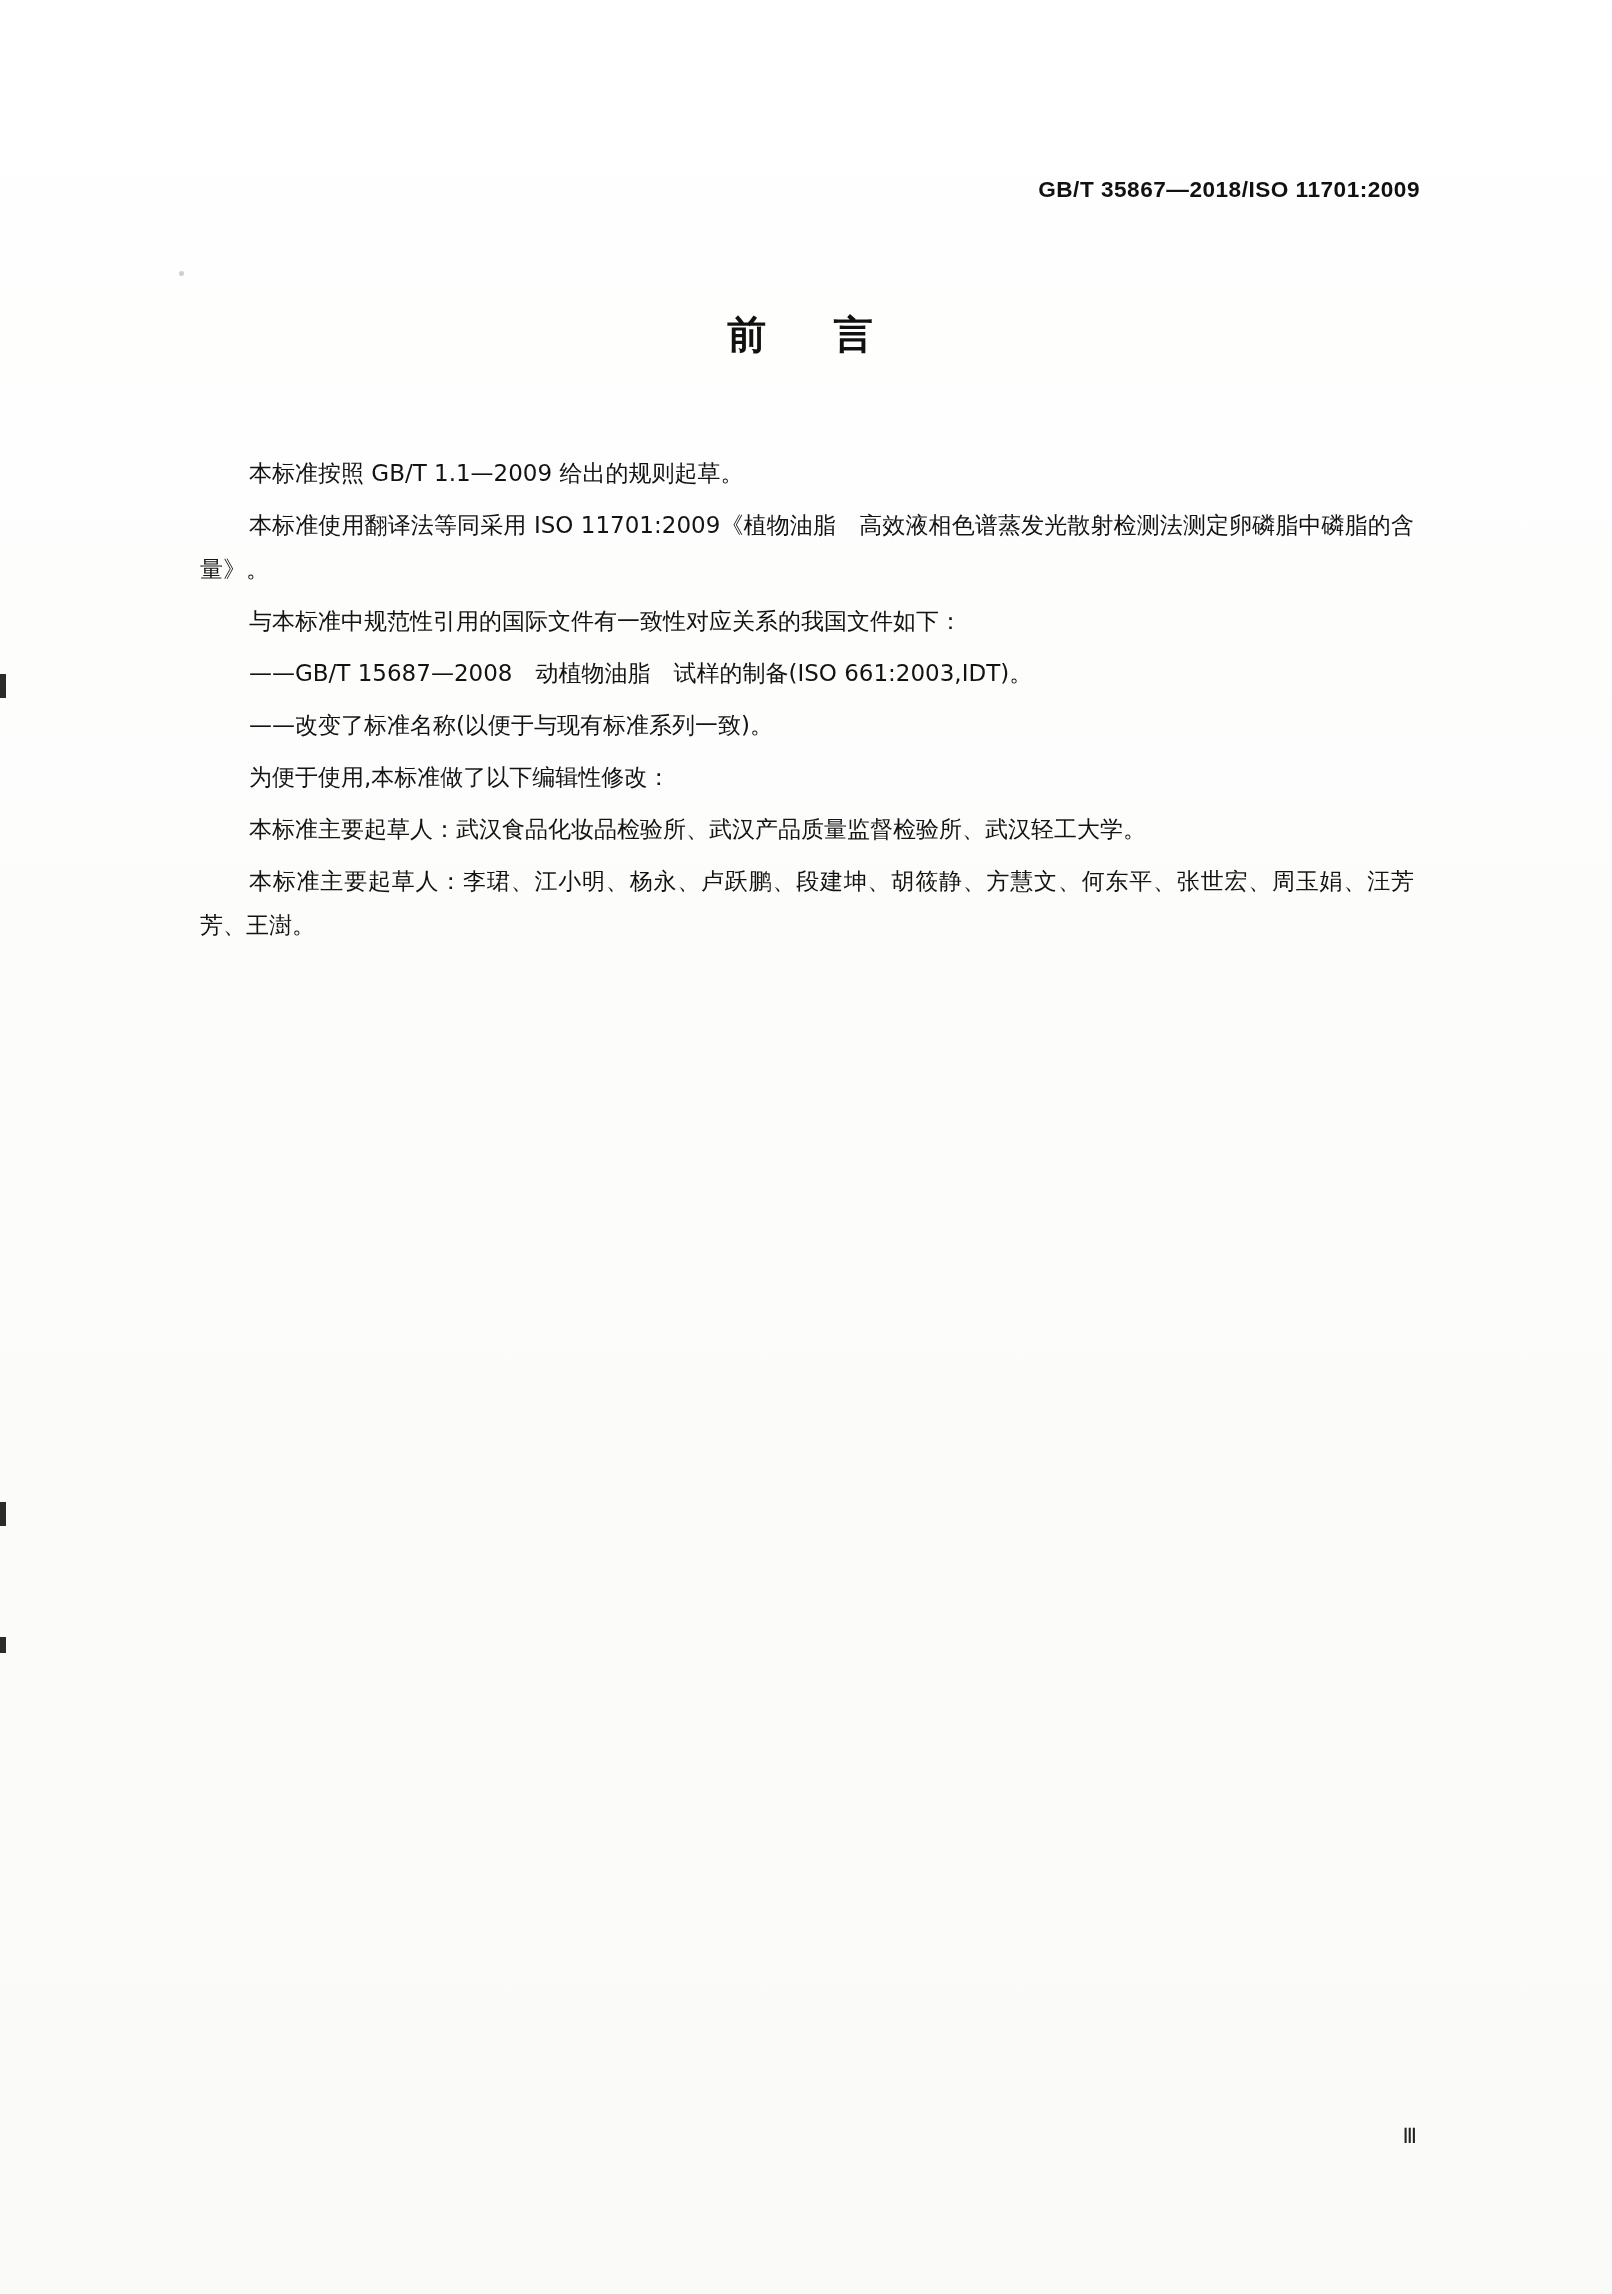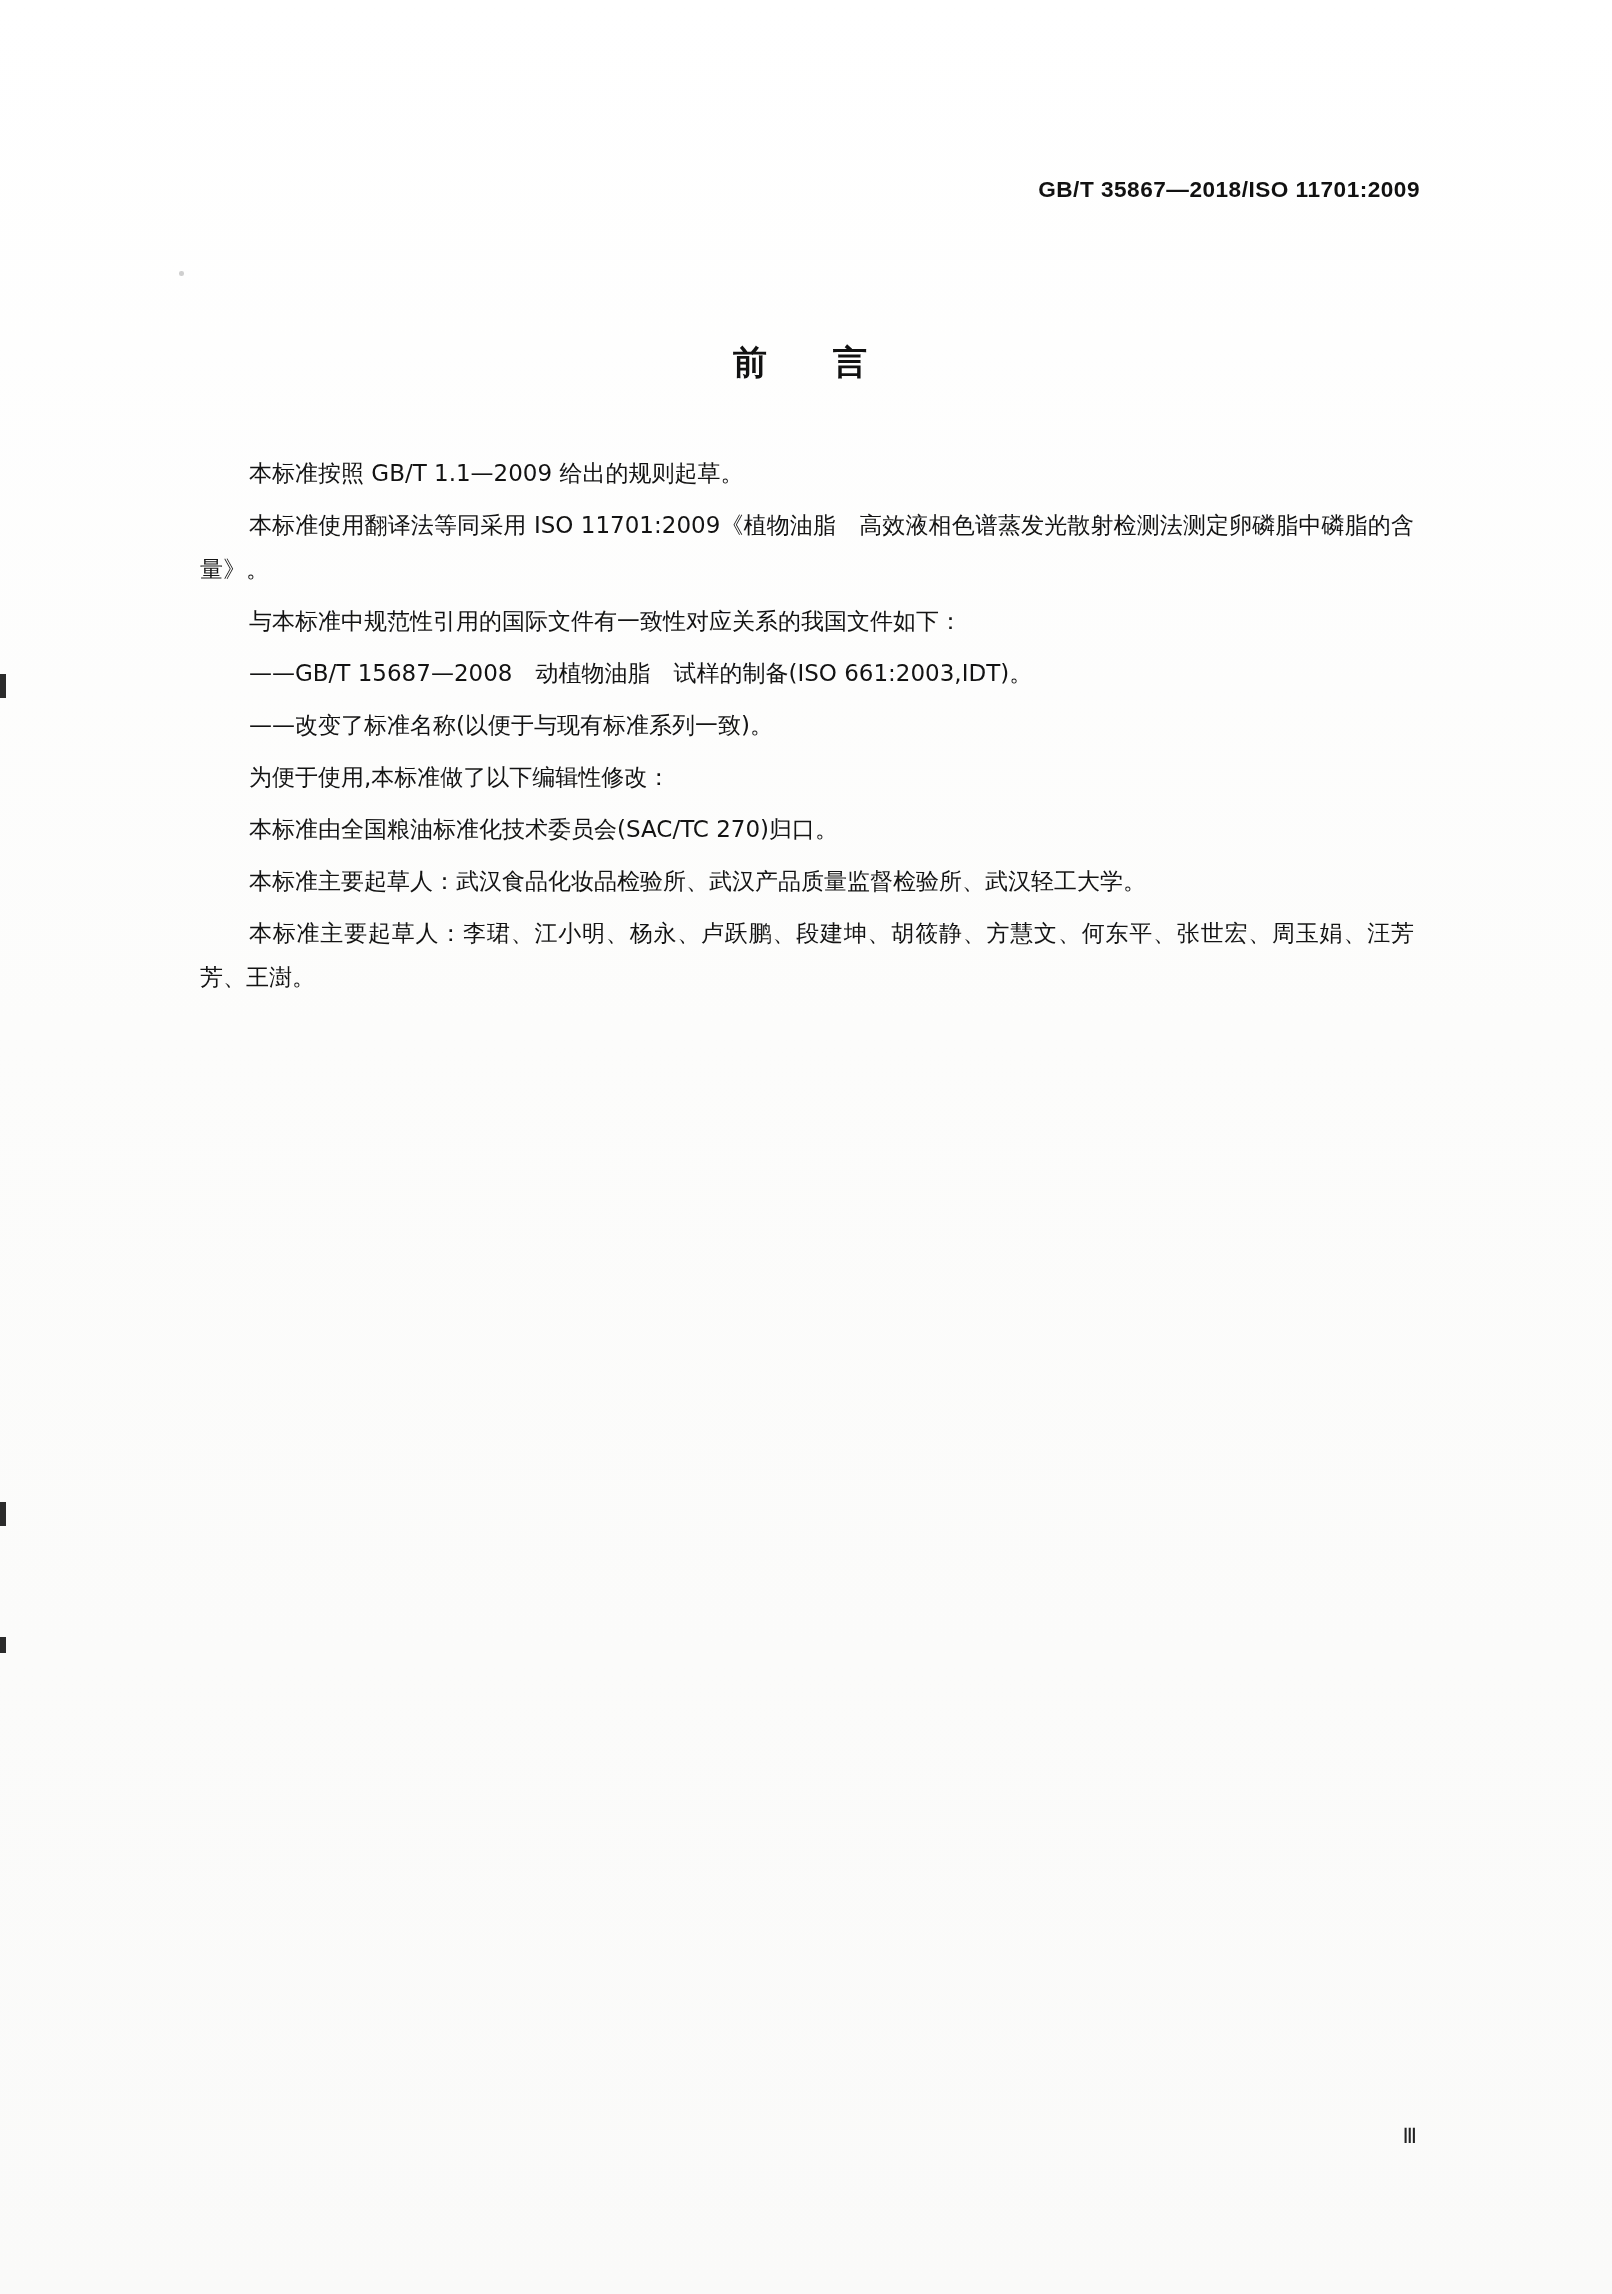--- a/index.html
+++ b/index.html
@@ -42,25 +42,24 @@
   }
 
   .doc-title {
     position: absolute;
     top: 308px;
     left: 0;
     right: 12px;
     text-align: center;
     font-family: "DejaVu Sans", sans-serif;
     font-weight: bold;
-    font-size: 34px;
+    font-size: 39px;
     letter-spacing: 27px;
     text-indent: 27px;
     color: #111;
-    margin-top: 32px;
   }
 
   .body-block {
     position: absolute;
     top: 443px;
     left: 192px;
     width: 1230px;
     font-family: "DejaVu Sans", sans-serif;
     font-size: 23px;
     line-height: 44px;
@@ -120,20 +119,19 @@
 
   <div class="doc-title">前 言</div>
 
   <div class="body-block">
     <p class="para">本标准按照 GB/T 1.1—2009 给出的规则起草。</p>
     <p class="para">本标准使用翻译法等同采用 ISO 11701:2009《植物油脂　高效液相色谱蒸发光散射检测法测定卵磷脂中磷脂的含量》。</p>
     <p class="para">与本标准中规范性引用的国际文件有一致性对应关系的我国文件如下：</p>
     <p class="para dash">——GB/T 15687—2008　动植物油脂　试样的制备(ISO 661:2003,IDT)。</p>
     <p class="para dash">——改变了标准名称(以便于与现有标准系列一致)。</p>
     <p class="para">为便于使用,本标准做了以下编辑性修改：</p>
-    <p class="para">本标准由全国粮油标准化技术委员会(SAC/TC 270)归口。</p>
     <p class="para">本标准主要起草人：武汉食品化妆品检验所、武汉产品质量监督检验所、武汉轻工大学。</p>
     <p class="para">本标准主要起草人：李珺、江小明、杨永、卢跃鹏、段建坤、胡筱静、方慧文、何东平、张世宏、周玉娟、汪芳芳、王澍。</p>
   </div>
 
   <div class="page-number">Ⅲ</div>
 </div>
 
 
 </body></html>

